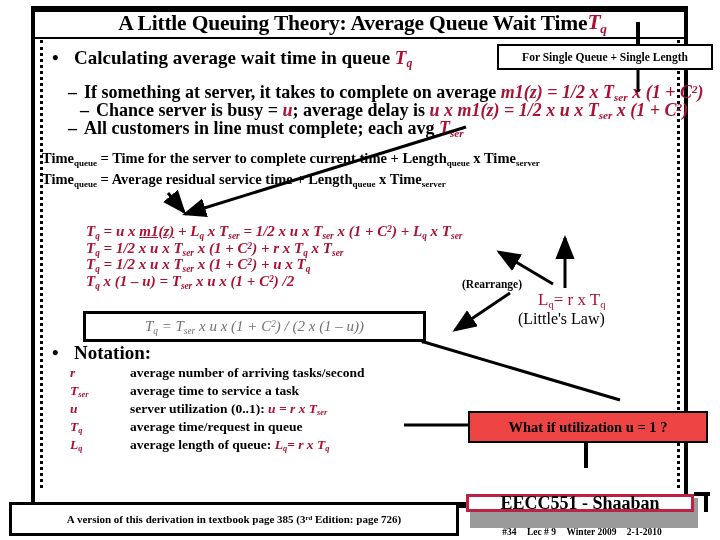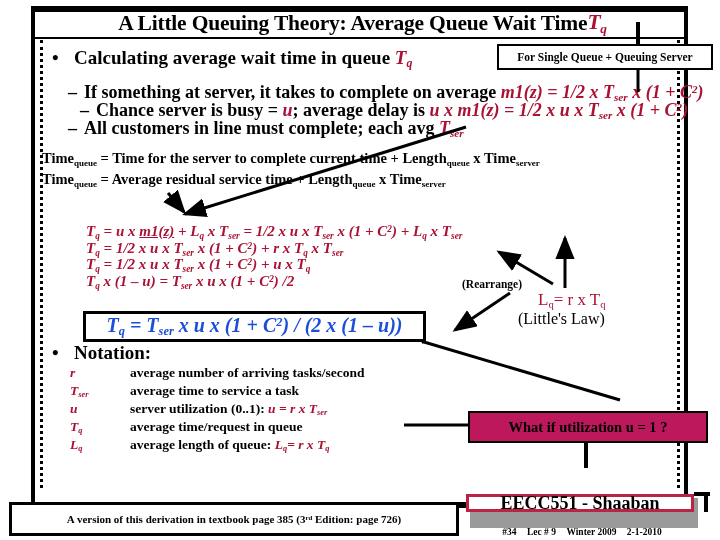--- a/index.html
+++ b/index.html
@@ -58,38 +58,38 @@
   
   .eqblock{position:absolute;left:70px;top:221px;font-size:15px;line-height:16.5px;white-space:nowrap;margin-left:16px;}
   .eqblock .row{color:#aa1133;font-style:italic;font-weight:bold;height:16.5px;}
   .u{text-decoration:underline;}
 
   
   .boxed-eq{
     position:absolute;left:83px;top:311px;width:337px;height:25px;
     border:3px solid #000;background:#fff;
     display:flex;align-items:center;justify-content:center;
-    color:#1d4ed8;font-style:italic;font-weight:bold;font-size:20px;white-space:nowrap;z-index:5;
+    color:#737373;font-style:italic;font-weight:normal;font-size:15px;white-space:nowrap;z-index:5;
   }
   .rearrange{position:absolute;left:462px;top:278px;font-size:11.5px;font-weight:bold;white-space:nowrap;}
 
   
   .littles-eq{position:absolute;left:538px;top:290px;font-size:17px;color:#aa1133;white-space:nowrap;}
   .littles-lbl{position:absolute;left:518px;top:310px;font-size:16px;color:#000;white-space:nowrap;}
 
   
   .notation-rows{position:absolute;left:70px;top:364px;font-size:13.5px;font-weight:bold;line-height:18px;}
   .nrow{display:flex;height:18px;align-items:baseline;white-space:nowrap;}
   .nsym{width:60px;color:#aa1133;font-style:italic;font-weight:bold;}
   .ndesc{color:#000;}
 
   
   .callout-util{
     position:absolute;left:468px;top:411px;width:236px;height:28px;
-    border:2px solid #000;background:#be185d;
+    border:2px solid #000;background:#ef4444;
     display:flex;align-items:center;justify-content:center;
     font-size:14.5px;font-weight:bold;white-space:nowrap;z-index:6;
   }
   
   .footnote{
     position:absolute;left:9px;top:502px;width:444px;height:28px;
     border:3px solid #000;background:#fff;
     display:flex;align-items:center;justify-content:center;
     font-size:11px;font-weight:bold;white-space:nowrap;z-index:7;
   }
@@ -115,21 +115,21 @@
   <div class="outer-frame"></div>
   <div class="dotted-frame"></div>
   <div class="title-rule-top"></div>
   <div class="title-rule-bot"></div>
 
   <div class="title">
     <span>A Little Queuing Theory:   Average Queue Wait Time</span>
     <span class="tq"><span>T</span><sub>q</sub></span>
   </div>
 
-  <div class="callout-sq">For Single Queue + Queuing Server</div>
+  <div class="callout-sq">For Single Queue + Single Length</div>
 
   <div class="b1" style="left:52px;top:47px;">
     <span class="dot"></span><span>Calculating average wait time in queue</span>
     <span class="ri"><span>T</span><sub>q</sub></span>
   </div>
 
   <div class="b2" style="left:68px;top:82px;">
     <span class="dash"></span><span>If something at server, it takes to complete on average </span><span class="ri"><span>m1(z) = 1/2 x T</span><sub>ser</sub><span> x (1 + C</span><sup>2</sup><span>)</span></span>
   </div>
 

